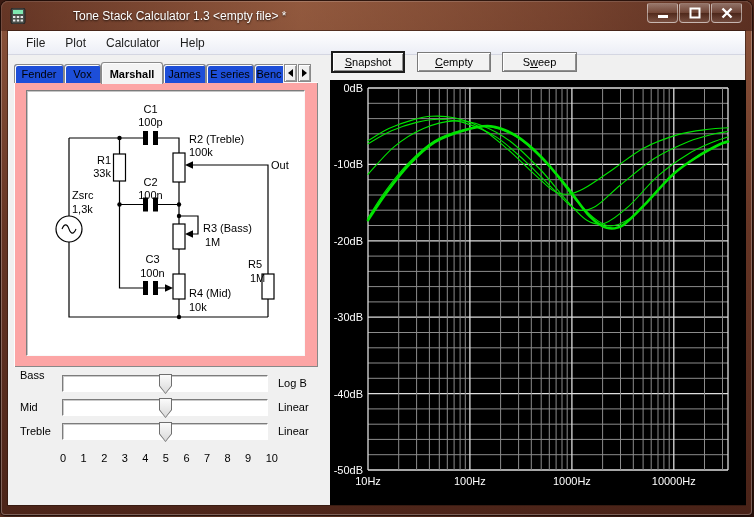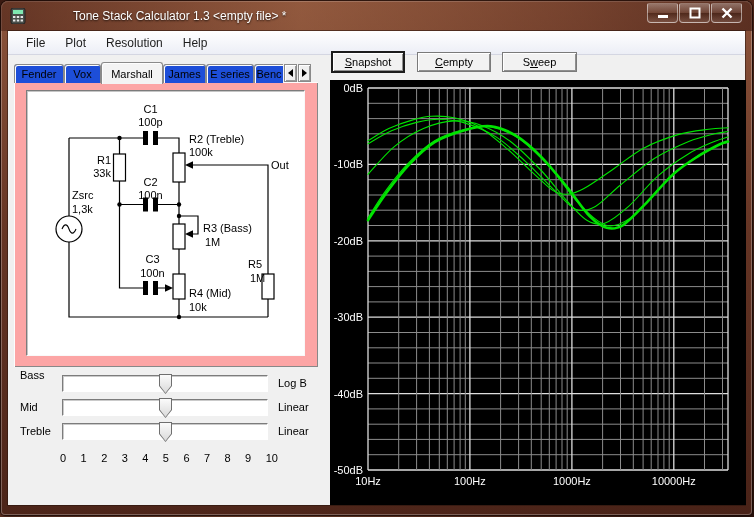--- a/index.html
+++ b/index.html
@@ -34,21 +34,21 @@
   .btn { position:absolute; height:20px; background:#f2f2f2; border:1px solid #7a7a7a;
     box-shadow:inset 1px 1px 0 #ffffff, inset -1px -1px 0 #8f8f8f;
     font-size:11px; color:#000; display:flex; align-items:center; justify-content:center; cursor:pointer; }
   .btn.default { border:1px solid #1c1c1c; box-shadow:0 0 0 1px #1c1c1c, inset 1px 1px 0 #ffffff, inset -1px -1px 0 #8f8f8f; }
   .acc { text-decoration:underline; }
   
   .tabstrip { position:absolute; left:6px; top:30px; height:22px; display:flex; align-items:flex-end; z-index:3; }
   .tab { height:19px; background:#1d4ed8; border:1px solid #8a8a8a; border-bottom:none; border-radius:3px 3px 0 0;
     box-shadow:inset 1px 1px 0 #fdfdfd; font-size:11px; color:#000; display:flex; align-items:center; justify-content:center;
     overflow:hidden; white-space:nowrap; cursor:pointer; }
-  .tab.active { height:22px; background:#f3f3f3; z-index:4; margin-bottom:-1px; }
+  .tab.active { height:22px; background:#f3f3f3; z-index:4; margin-bottom:-1px;font-weight:bold; }
   .tab-arrow { width:13px; height:18px; margin-left:1px; background:#f0f0f0; border:1px solid #8a8a8a;
     box-shadow:inset 1px 1px 0 #fff, inset -1px -1px 0 #9a9a9a; display:flex; align-items:center; justify-content:center; cursor:pointer; }
   .tri-left { width:0; height:0; border-top:4px solid transparent; border-bottom:4px solid transparent; border-right:5px solid #000; }
   .tri-right { width:0; height:0; border-top:4px solid transparent; border-bottom:4px solid transparent; border-left:5px solid #000; }
   .tabpage { position:absolute; left:6px; top:51px; width:304px; height:285px; background:#fca5a5;
     box-shadow:inset 1px 1px 0 #fdfdfd, inset -1px -1px 0 #888; z-index:2; }
   .schematic-panel { position:absolute; left:12px; top:8px; width:279px; height:266px; background:#fff;
     border:1px solid; border-color:#7c7c7c #f9f9f9 #f9f9f9 #7c7c7c; box-shadow:inset 1px 1px 0 rgba(90,90,90,.35); }
   .schematic-panel svg text { font-family:"Liberation Sans",sans-serif; font-size:11px; fill:#000; }
   
@@ -100,21 +100,21 @@
             <path d="M1.5,1.5 L10.5,10.5 M10.5,1.5 L1.5,10.5" stroke="#fff" stroke-width="2.4"></path>
           </svg>
       </div>
     </div>
   </div>
 
   <div class="client">
     <div class="menubar">
       <span class="menu-item">File</span>
       <span class="menu-item">Plot</span>
-      <span class="menu-item">Resolution</span>
+      <span class="menu-item">Calculator</span>
       <span class="menu-item">Help</span>
     </div>
 
     <div class="btn default" style="left:324px; top:21px; width:72px;">
       <span></span>
         <span class="acc">S</span>
         <span>napshot</span>
     </div>
     <div class="btn" style="left:409px; top:21px; width:74px;">
       <span></span>

